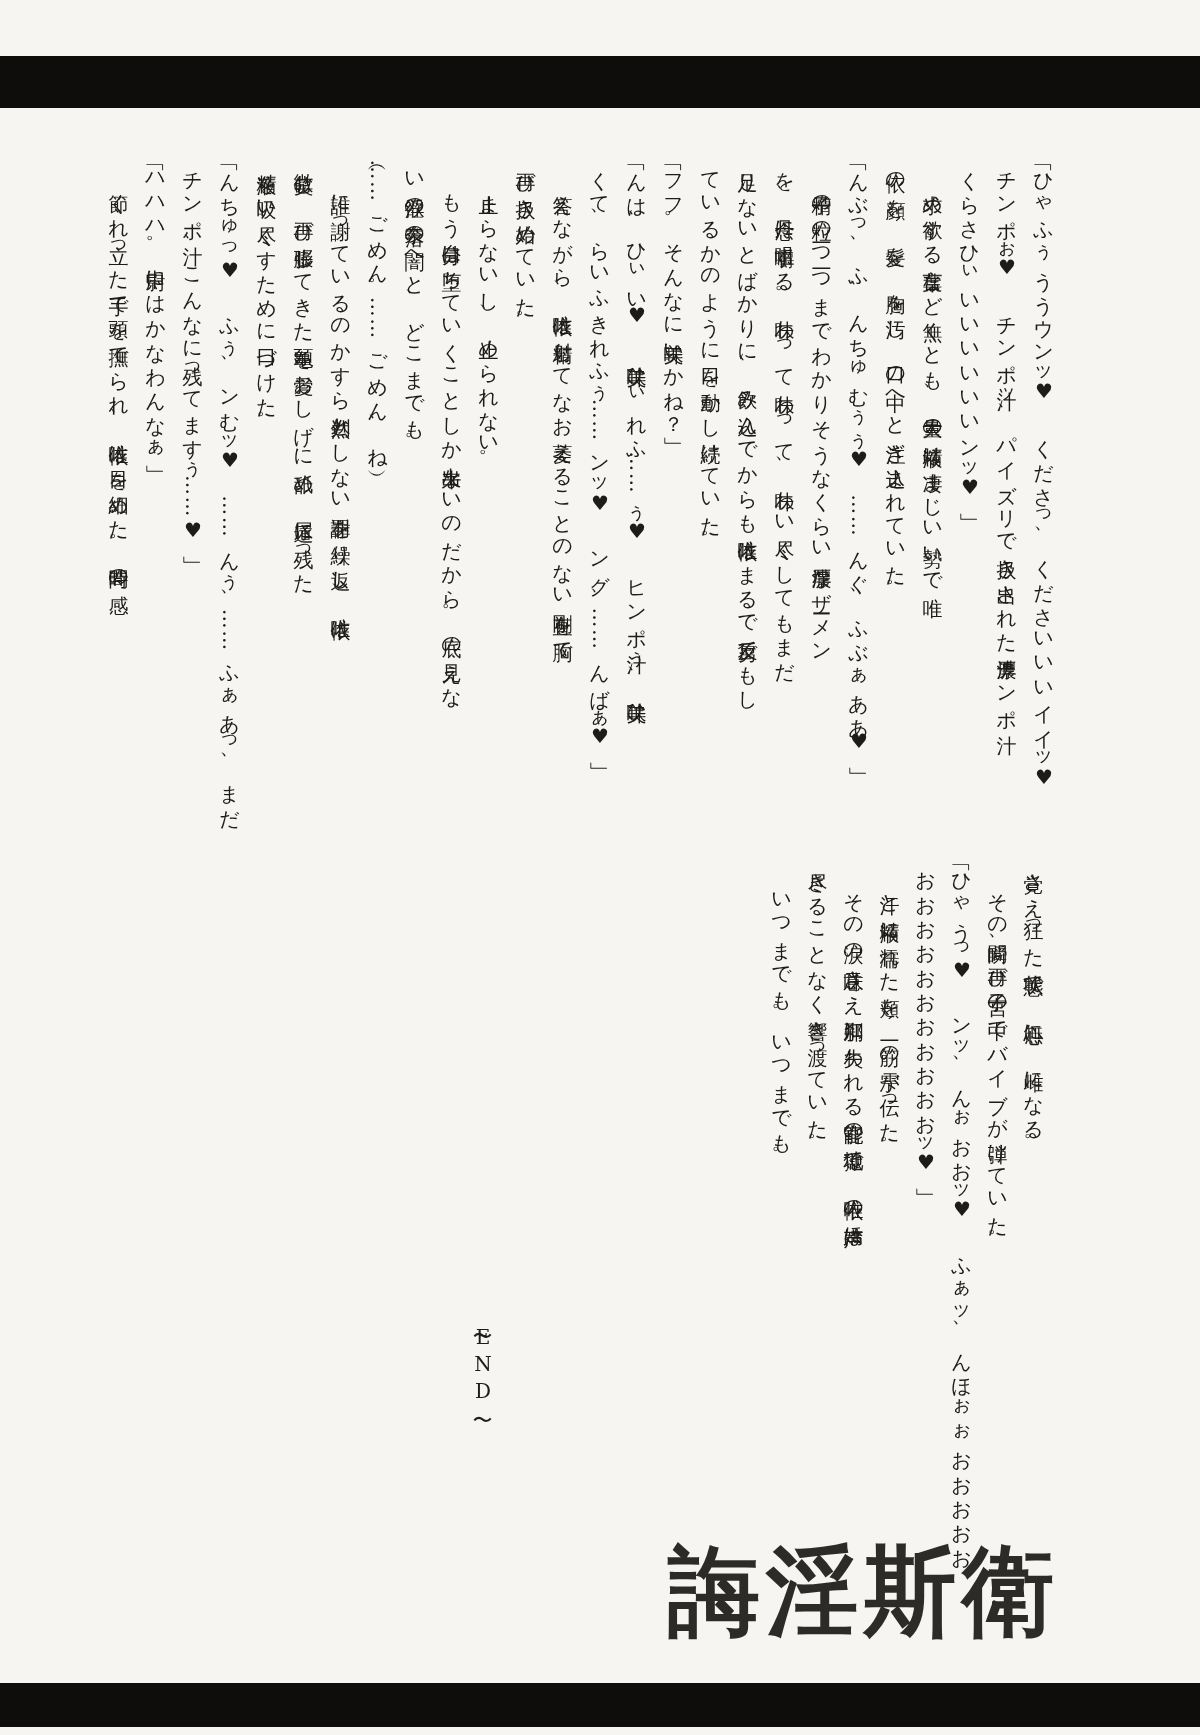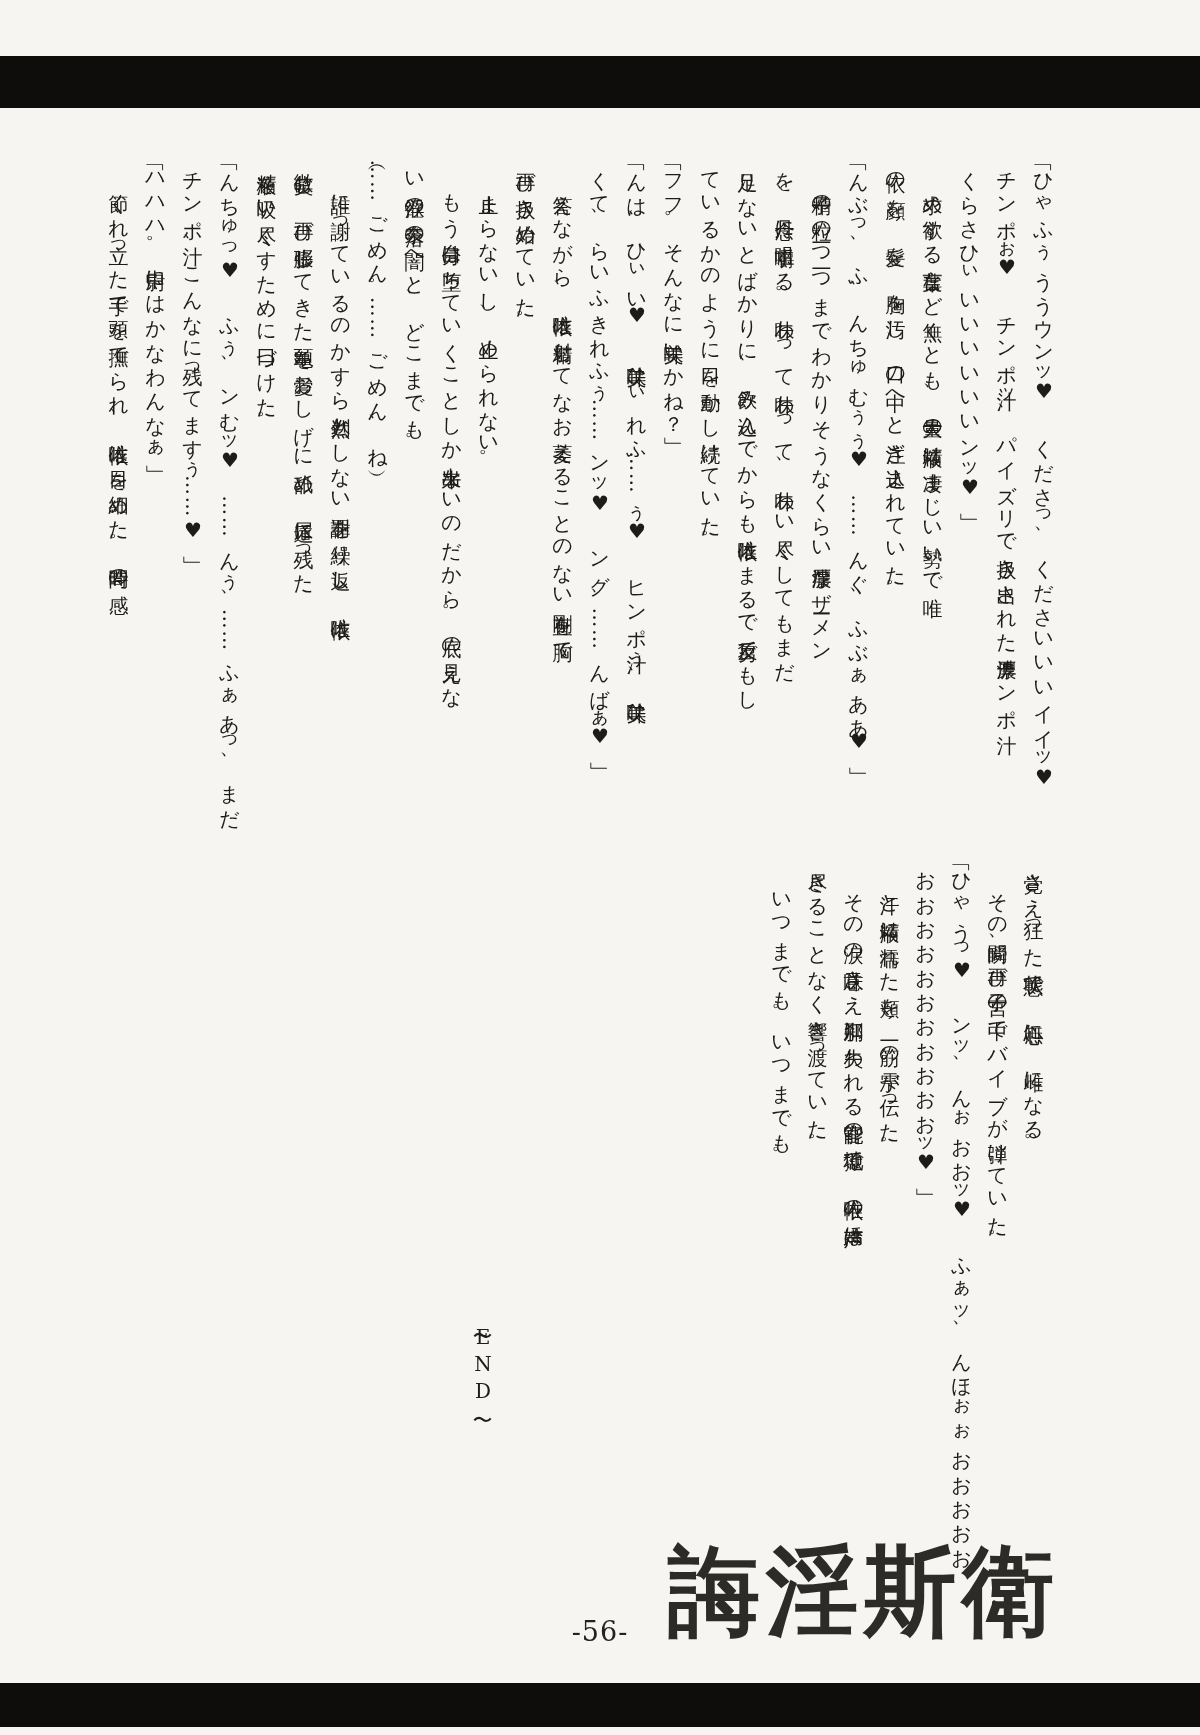--- a/index.html
+++ b/index.html
@@ -96,17 +96,16 @@
   <div class="bar bar-top"></div>
 
   <div class="vblock block1"><div class="tcol">「ひゃふぅううウンッ♥　くださっ、くださいいいイイッ♥</div><div class="tcol">チンポぉ♥　チンポ汁ッ、パイズリで扱き出された濃厚チンポ汁</div><div class="tcol">くらさひぃいいいいいいンッ♥」</div><div class="tcol">　求め欲する言葉など無くとも、大量の精液は凄まじい勢いで唯</div><div class="tcol">依の顔を、髪を、胸を汚し、口の中へと注ぎ込まれていた。</div><div class="tcol">「んぶっ、ふ、んちゅむぅぅ♥　……んぐ、ふぶぁああ♥」</div><div class="tcol">　精子の粒の一つ一つまでわかりそうなくらい濃厚なザーメン</div><div class="tcol">を、丹念に咀嚼する。味わって味わって、味わい尽くしてもまだ</div><div class="tcol">足りないとばかりに、飲み込んでからも唯依はまるで反芻でもし</div><div class="tcol">ているかのように口を動かし続けていた。</div><div class="tcol">「フフ。そんなに美味いかね？」</div><div class="tcol">「んは、ひぃい♥　美味ひぃれふ……ぅ♥　ヒンポ汁ぅ、美味ひ</div><div class="tcol">くて、らいふきれふぅ……ンッ♥　ング、……んばぁ♥」</div><div class="tcol">　答えながら、唯依は射精してなお萎えることのない剛直を胸で</div><div class="tcol">再び扱き始めていた。</div><div class="tcol">　止まらないし、止められない。</div><div class="tcol">　もう自分は堕ちていくことしか出来ないのだから。底の見えな</div><div class="tcol">い淫欲の奈落の闇へと、どこまでも。</div><div class="tcol">（……ごめん。……ごめん、ね）</div><div class="tcol">　誰に謝っているのかすら判然としない謝罪を繰り返し、唯依は</div><div class="tcol">微笑む。再び膨張してきた亀頭を愛おしげに舐め、尿道に残った</div><div class="tcol">精液を吸い尽くすために口づけた。</div><div class="tcol">「んちゅっ♥　ふぅ、ンむッ♥　……んぅ、……ふぁあっ、まだ</div><div class="tcol">チンポ汁、こんなに残ってますぅ……♥」</div><div class="tcol">「ハハハ。中尉にはかなわんなぁ」</div><div class="tcol">　節くれ立った手で頭を撫でられ、唯依は目を細めた。時間の感</div></div>
 
   <div class="vblock block2"><div class="tcol">覚さえ狂った状態で、無心に、雌になる。</div><div class="tcol">　その瞬間、再び子宮の中でバイブが弾けていた。</div><div class="tcol">「ひゃうっ♥　ンッ、んぉおおッ♥　ふぁッ、んほぉぉおおおおお</div><div class="tcol">おおおおおおおおおおおッ♥」</div><div class="tcol">　汗と精液に濡れた頬を、一筋の雫が伝った。</div><div class="tcol">　その涙の意味さえ刹那に失われる官能の地獄で、唯依の嬌声は</div><div class="tcol">尽きることなく響き渡っていた。</div><div class="tcol">　いつまでも。いつまでも。</div></div>
 
   <div class="end-marker">〜END〜</div>
 
   <div class="logo">誨淫斯衛</div>
 
-  <div class="page-number">-56-</div>
 
   <div class="bar bar-bottom"></div>
 
 </div>
 
 </body></html>

